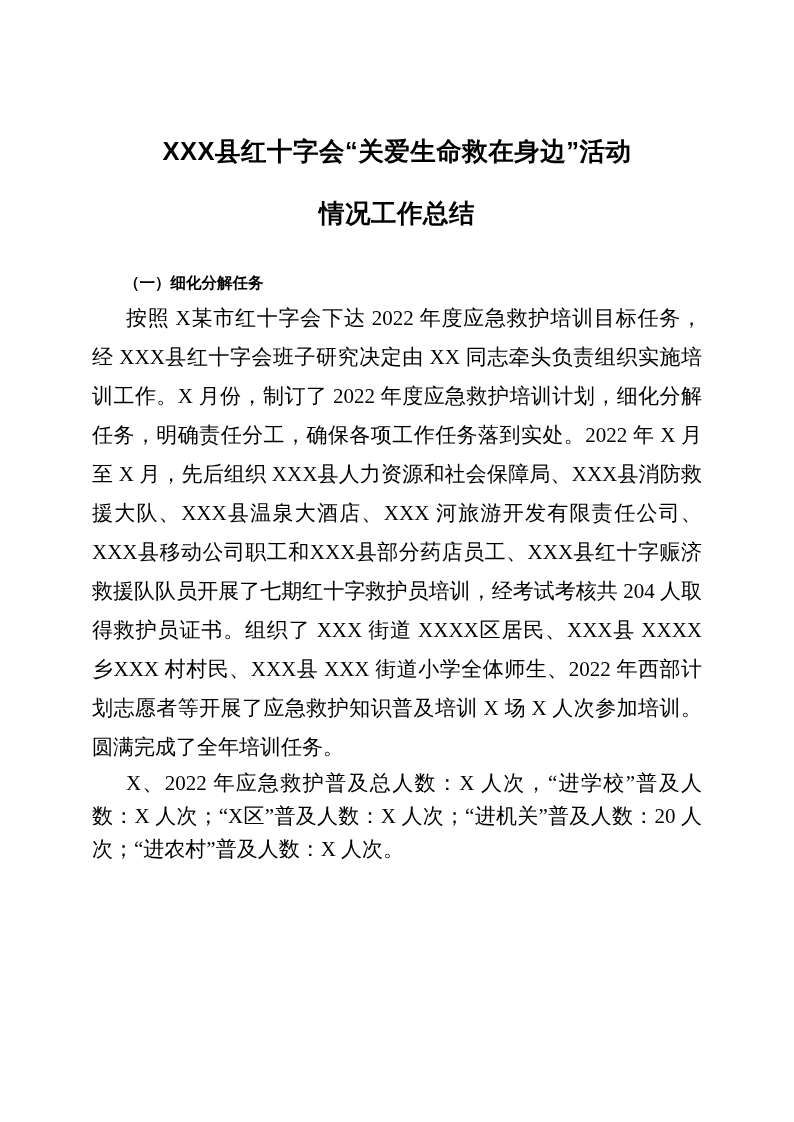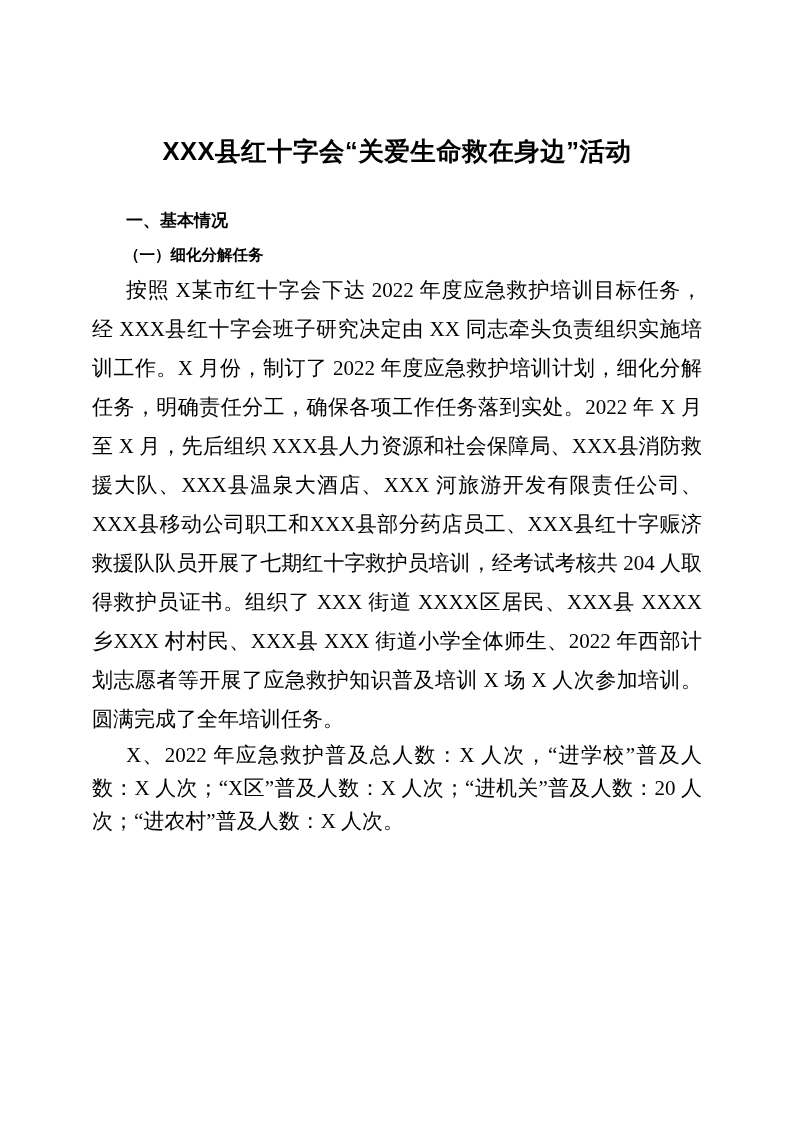--- a/index.html
+++ b/index.html
@@ -68,23 +68,23 @@
     line-height: 33px;
   }
 </style>
 </head>
 <body>
 
 <div class="page">
 
   <div class="doc-title">
     <span class="line">XXX县红十字会“关爱生命救在身边”活动</span>
+    <span class="line">情况工作总结</span>
   </div>
 
-  <div class="heading-1">一、基本情况</div>
 
   <div class="heading-2">（一）细化分解任务</div>
 
   <p class="body-par">按照 X某市红十字会下达 2022 年度应急救护培训目标任务，经 XXX县红十字会班子研究决定由 XX 同志牵头负责组织实施培训工作。X 月份，制订了 2022 年度应急救护培训计划，细化分解任务，明确责任分工，确保各项工作任务落到实处。2022 年 X 月至 X 月，先后组织 XXX县人力资源和社会保障局、XXX县消防救援大队、XXX县温泉大酒店、XXX 河旅游开发有限责任公司、XXX县移动公司职工和XXX县部分药店员工、XXX县红十字赈济救援队队员开展了七期红十字救护员培训，经考试考核共 204 人取得救护员证书。组织了 XXX 街道 XXXX区居民、XXX县 XXXX乡XXX 村村民、XXX县 XXX 街道小学全体师生、2022 年西部计划志愿者等开展了应急救护知识普及培训 X 场 X 人次参加培训。圆满完成了全年培训任务。</p>
 
 
   <p class="body-par tight">X、2022 年应急救护普及总人数：X 人次，“进学校”普及人数：X 人次；“X区”普及人数：X 人次；“进机关”普及人数：20 人次；“进农村”普及人数：X 人次。</p>
 
 </div>
 

